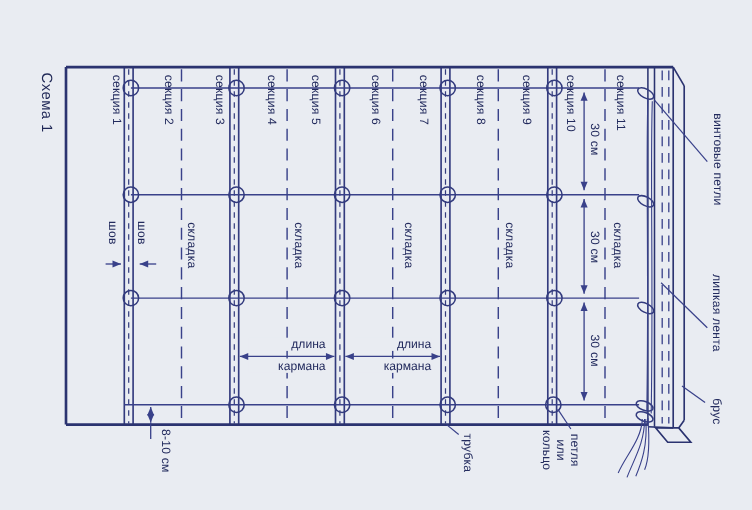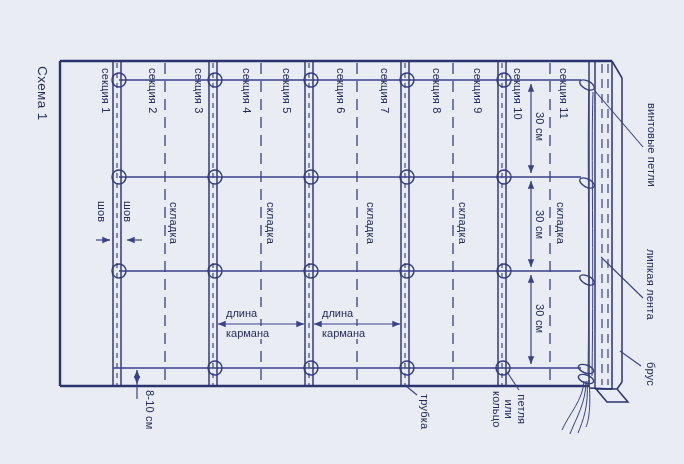--- a/index.html
+++ b/index.html
@@ -19,21 +19,21 @@
     font-size:11px;
     letter-spacing:.2px;
     color:#232b5e;
     line-height:13px;
   }
   .title{font-size:13.5px;letter-spacing:.4px;color:#1f2756;}
   .hlab{
     position:absolute;
     font-size:11px;
     color:#232b5e;
-    text-align:left;
+    text-align:right;
     background:#e9ecf2;
     line-height:12px;
   }
   .ringnote{text-align:center;line-height:12.5px;}
 </style>
 </head>
 <body>
 
 <div id="scene">
 

